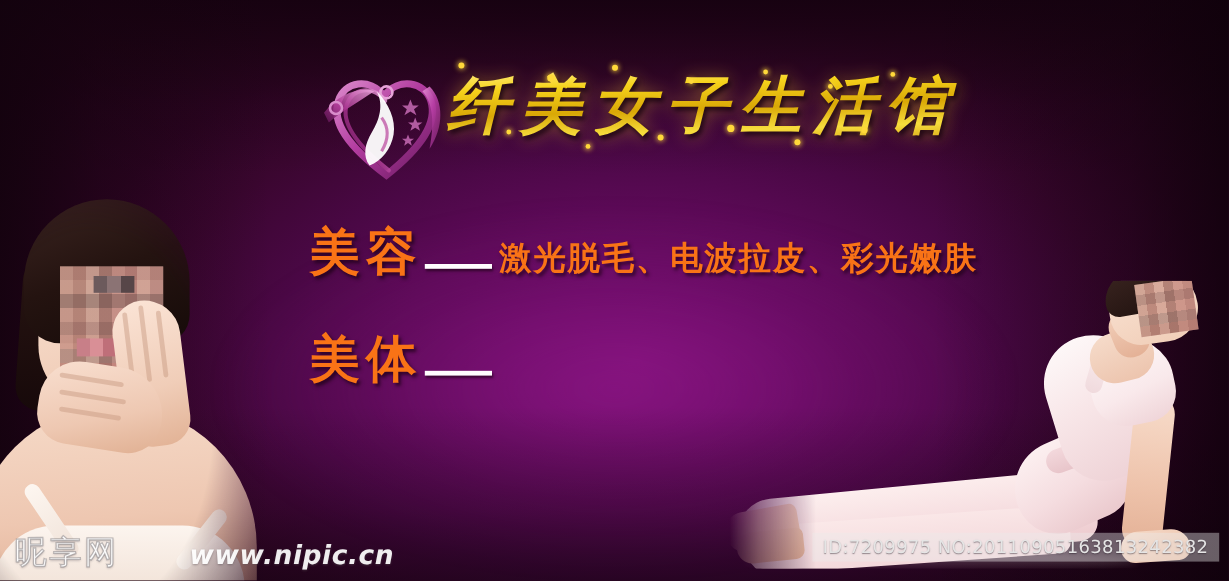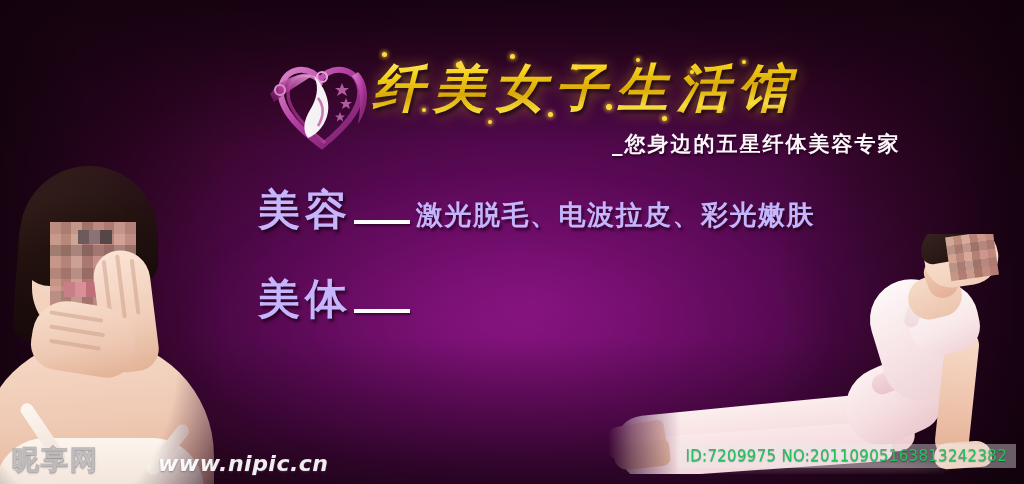--- a/index.html
+++ b/index.html
@@ -271,21 +271,21 @@
 
   
   .subtitle{
     position:absolute;left:612px;top:130px;
     font-size:21px;letter-spacing:2px;font-weight:700;
     color:#fdf6fb;white-space:nowrap;
     text-shadow:1px 2px 2px rgba(30,2,22,.75);
   }
 
   
-  .svc{position:absolute;left:258px;top:188px;width:620px;color:#c4b5fd;}
+  .svc{position:absolute;left:258px;top:188px;width:620px;color:#f97316;}
   .svc-row{display:flex;align-items:baseline;white-space:nowrap;}
   .svc-row.r2{padding-left:150px;margin-top:8px;}
   .svc-row.r3{margin-top:44px;}
   .svc-big{
     font-size:42px;font-weight:700;letter-spacing:5px;
     line-height:1.05;
     text-shadow:2px 3px 3px rgba(28,2,20,.75);
   }
   .svc-dash{
     display:inline-block;width:56px;height:4px;
@@ -293,37 +293,37 @@
     box-shadow:1px 2px 2px rgba(28,2,20,.6);
   }
   .svc-list{
     font-size:27px;font-weight:700;letter-spacing:1.5px;
     text-shadow:2px 3px 3px rgba(28,2,20,.7);
   }
 
   
   .wm{position:absolute;left:12px;bottom:6px;display:flex;align-items:flex-end;gap:11px;opacity:.93;}
   .wm-cn{
-    font-size:27px;font-weight:700;letter-spacing:2px;
+    font-size:27px;font-weight:400;letter-spacing:2px;
     color:#ffffff;
     -webkit-text-stroke:1px rgba(130,125,130,.55);
     text-shadow:0 1px 2px rgba(90,80,85,.5);
   }
   .wm-url{
     font-size:22px;font-style:italic;font-weight:700;letter-spacing:.5px;
     color:#ffffff;padding-bottom:2px;
     text-shadow:0 1px 2px rgba(90,80,85,.55);
     margin-left:48px;
   }
   .idtag{
     position:absolute;right:8px;bottom:16px;
     background:rgba(235,235,235,.40);
     padding:3px 9px;
     font-size:15px;letter-spacing:.3px;
-    color:#22c55e;white-space:nowrap;
+    color:#e5e5e5;white-space:nowrap;
     text-shadow:0 1px 1px rgba(40,30,40,.5);
   }
 </style>
 </head>
 <body>
 
 <div id="stage">
 
   <div class="bg-base"></div>
   <div class="bg-glow"></div>
@@ -419,21 +419,20 @@
     <span class="sp" style="left:188px;top:66px;width:5px;height:5px;"></span>
     <span class="sp" style="left:214px;top:20px;width:4px;height:4px;"></span>
     <span class="sp" style="left:246px;top:58px;width:6px;height:6px;"></span>
     <span class="sp" style="left:276px;top:12px;width:4px;height:4px;"></span>
     <span class="sp" style="left:302px;top:70px;width:5px;height:5px;"></span>
     <span class="sp" style="left:330px;top:24px;width:4px;height:4px;"></span>
     <span class="sp" style="left:358px;top:60px;width:5px;height:5px;"></span>
     <span class="sp" style="left:382px;top:14px;width:4px;height:4px;"></span>
   </div>
 
-  <div class="subtitle">_您身边的五星纤体美容专家</div>
 
   <div class="svc">
 
     <div class="svc-row r1">
       <span class="svc-big">美容</span>
       <span class="svc-dash"></span>
       <span class="svc-list">激光脱毛、电波拉皮、彩光嫩肤</span>
     </div>
 
 

